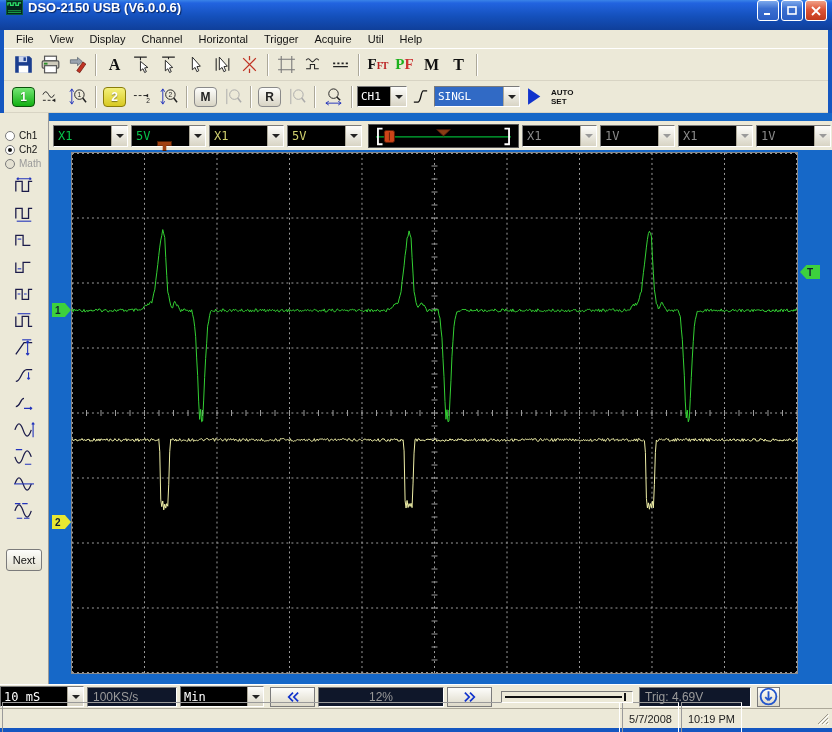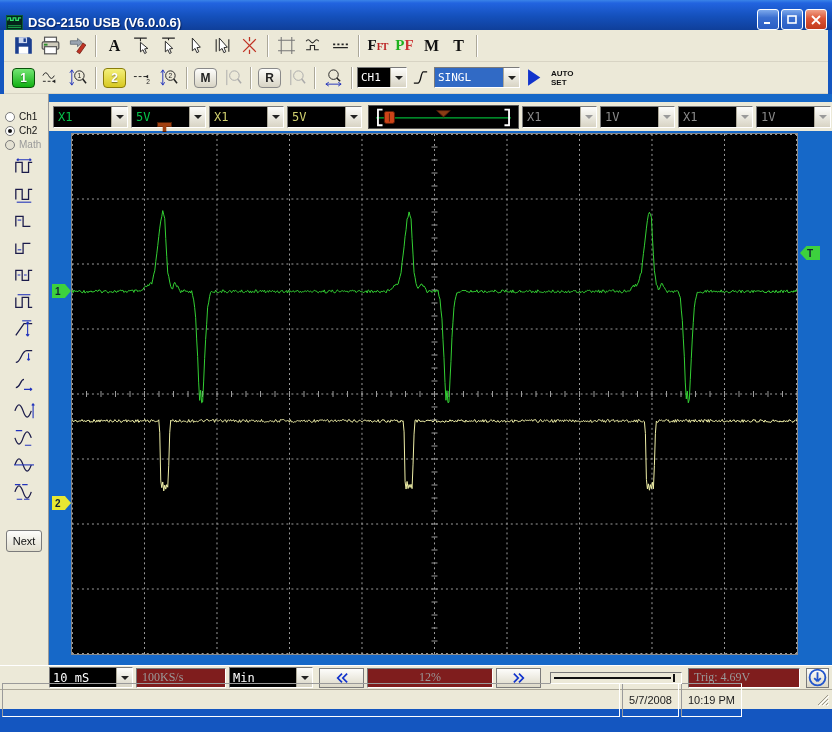--- a/index.html
+++ b/index.html
@@ -1,20 +1,20 @@
 <!DOCTYPE html>
 <html><head>
 <meta charset="utf-8">
 <style>
   * { box-sizing: border-box; margin:0; padding:0; }
   html,body { background:#3a6ea5; }
   body { font-family:"Liberation Sans", sans-serif; }
   .window{ position:relative; width:832px; height:732px; background:#1456c0; overflow:hidden; }
   
-  .titlebar{ height:30px; display:flex; align-items:flex-end; padding:0 5px 0 6px;
+  .titlebar{ height:30px; display:flex; align-items:flex-start; padding:0 5px 0 6px;
     background:linear-gradient(180deg,#3a84e8 0%,#2264e0 10%,#1450bb 55%,#0f3f9a 100%); }
   .app-icon{ width:17px; height:15px; background:#04251a; border:1px solid #0a5a38; margin-right:5px; position:relative; flex:none;}
   .app-icon svg{ position:absolute; inset:0; }
   .title-text{ color:#fff; font-size:13px; font-weight:bold; text-shadow:1px 1px 1px #07245e; flex:1;
     white-space:nowrap; overflow:hidden;}
   .tb-btn{ width:22px; height:21px; margin-left:2px; border-radius:3px; border:1px solid #fff;
     display:flex; align-items:center; justify-content:center; flex:none;
     background:linear-gradient(180deg,#7da9ec,#3b6fd0 40%,#2a5ec4); }
   .tb-btn.close{ background:linear-gradient(180deg,#f0a088,#dd5536 45%,#c23a1c); }
   .tb-btn svg{ width:12px; height:12px; }
@@ -77,23 +77,23 @@
     border:1px solid #8a8a8a; }
   .display svg{ width:100%; height:100%; display:block; }
   .marker{ position:absolute; font-size:10px; font-weight:bold; color:#123; display:flex; align-items:center; }
   .m-left{ width:19px; height:14px; clip-path:polygon(0 0,68% 0,100% 50%,68% 100%,0 100%); padding-left:3px; }
   .m-ch1{ background:#3dd13d; border:0; }
   .m-ch2{ background:#e8e832; }
   .m-right{ width:20px; height:14px; clip-path:polygon(0 50%,32% 0,100% 0,100% 100%,32% 100%); background:#3dd13d; padding-left:7px;}
   .m-top{ width:15px; height:10px; background:#a04010; border:1px solid #4d1d05;
     clip-path:polygon(0 0,100% 0,100% 48%,62% 48%,62% 100%,38% 100%,38% 48%,0 48%); }
   
-  .bottom-row{ height:24px; background:#ece9d8; display:flex; align-items:center; padding-left:49px; border-top:1px solid #fff;}
-  .readout{ height:20px; background:#7f1d1d; border:1px solid; border-color:#7a7a7a #fff #fff #7a7a7a;
-    color:#9a9a9a; font-family:Liberation Serif, serif; font-size:12px; display:flex; align-items:center; padding:0 5px;}
+  .bottom-row{ height:24px; background:#ece9d8; display:flex; align-items:center; border-top:1px solid #fff;}
+  .readout{ height:20px; background:#0f172a; border:1px solid; border-color:#7a7a7a #fff #fff #7a7a7a;
+    color:#9a9a9a; font-family:Liberation Sans, sans-serif; font-size:12px; display:flex; align-items:center; padding:0 5px;}
   .combo-b{ width:84px; margin-right:3px;}
   .nav-btn{ width:45px; height:20px; margin:0 3px; background:linear-gradient(180deg,#fdfdfb,#ddd9c8);
     border:1px solid #7b7b7b; display:flex; align-items:center; justify-content:center;}
   .nav-btn svg{ width:14px; height:12px;}
   .trig-slider{ width:132px; height:12px; margin:0 6px; border:1px solid; border-color:#7a7a7a #fff #fff #7a7a7a;
     background:#ece9d8; position:relative;}
   .trig-slider .line{ position:absolute; left:3px; right:10px; top:4px; height:2px; background:#111;}
   .trig-slider .thumb{ position:absolute; right:6px; top:1px; width:2px; height:8px; background:#111;}
   .refresh-btn{ width:23px; height:20px; margin-left:6px; background:linear-gradient(180deg,#fdfdfb,#ddd9c8);
     border:1px solid #7b7b7b; display:flex; align-items:center; justify-content:center;}
@@ -130,20 +130,31 @@
       </span>
     <span class="tb-btn close">
         <svg viewBox="0 0 12 12">
           <path d="M2 2 L10 10 M10 2 L2 10" stroke="#fff" stroke-width="1.8"></path>
         </svg>
       </span>
   </div>
 
   <div class="body-area">
 
+    <div class="menubar">
+        <span class="menu-item">File</span>
+        <span class="menu-item">View</span>
+        <span class="menu-item">Display</span>
+        <span class="menu-item">Channel</span>
+        <span class="menu-item">Horizontal</span>
+        <span class="menu-item">Trigger</span>
+        <span class="menu-item">Acquire</span>
+        <span class="menu-item">Util</span>
+        <span class="menu-item">Help</span>
+      </div>
 
     <div class="toolbar">
       <span class="tbtn">
           <svg viewBox="0 0 16 16">
             <path d="M1 1 h12 l2 2 v12 H1 Z" fill="#1b3e8f"></path>
             <rect x="4" y="9" width="8" height="6" fill="#fff"></rect>
             <rect x="4" y="1" width="7" height="5" fill="#ccd6ee"></rect>
             <rect x="8" y="2" width="2" height="3" fill="#1b3e8f"></rect>
           </svg>
         </span>

